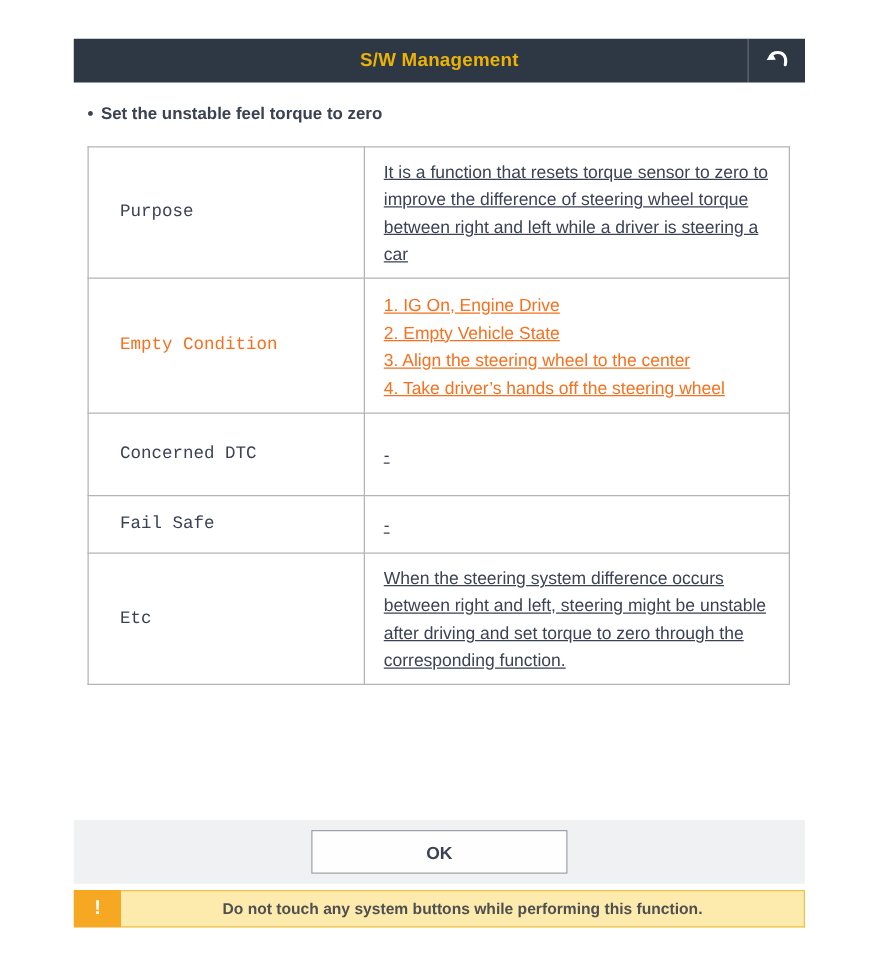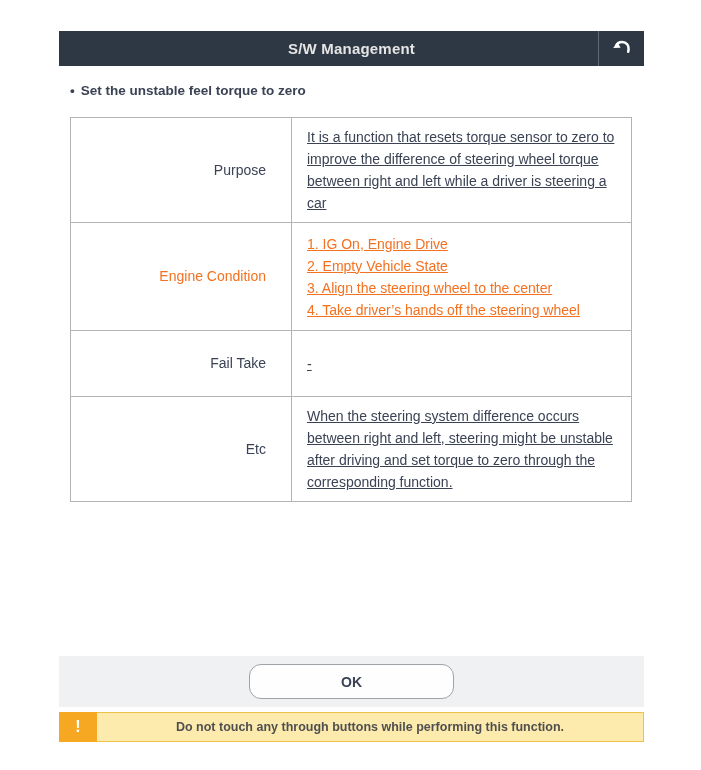--- a/index.html
+++ b/index.html
@@ -10,21 +10,21 @@
   }
   .page{position:relative;width:701px;height:770px;background:#fff;}
 
   
   .header{
     position:absolute;left:59px;top:31px;width:585px;height:35px;
     background:var(--header-bg);display:flex;align-items:center;
   }
   .header-title{
     position:absolute;left:0;right:0;text-align:center;
-    color:#e5e5e5;font-weight:bold;font-size:15px;letter-spacing:.2px;
+    color:#eab308;font-weight:bold;font-size:15px;letter-spacing:.2px;
   }
   .header-back{
     position:absolute;right:0;top:0;width:46px;height:35px;
     display:flex;align-items:center;justify-content:center;
     border-left:1px solid rgba(255,255,255,.25);
     background:transparent;border-top:none;border-right:none;border-bottom:none;
     cursor:pointer;padding:0;
   }
 
   
@@ -38,42 +38,42 @@
   .info-table{
     position:absolute;left:70px;top:117px;width:562px;
     border-collapse:collapse;table-layout:fixed;
   }
   .info-table td{
     border:1px solid var(--table-border);
     font-size:14px;color:var(--text-dark);
     vertical-align:middle;
   }
   .info-table td.label{
-    width:170px;text-align:right;padding:6px 25px;line-height:21px;
+    width:170px;text-align:left;padding:6px 25px;line-height:21px;font-family:Liberation Mono, monospace;
   }
   .info-table td.value{
     padding:8px 16px 8px 15px;line-height:22px;white-space:pre-line;text-decoration:underline;
   }
   .info-table tr:nth-child(1){height:87px;}
   .info-table tr:nth-child(2){height:108px;}
   .info-table tr:nth-child(3){height:66px;}
   .info-table tr:nth-child(4){height:46px;}
   .info-table tr:nth-child(5){height:46px;}
   .info-table tr:nth-child(6){height:107px;}
   .info-table tr.accent td{color:var(--accent-orange);}
 
   
   .ok-bar{
     position:absolute;left:59px;top:656px;width:585px;height:51px;
     background:var(--footer-bar-bg);
     display:flex;align-items:center;justify-content:center;
   }
   .ok-button{
     width:205px;height:35px;
-    background:#fefefe;border:1px solid #9ea3a8;border-radius:12px;
+    background:#fefefe;border:1px solid #9ea3a8;border-radius:0;
     font-family:"Liberation Sans", sans-serif;
     font-weight:bold;font-size:14px;color:var(--text-dark);
     cursor:pointer;
   }
 
   
   .warning-bar{
     position:absolute;left:59px;top:712px;width:585px;height:30px;
     display:flex;align-items:stretch;
   }
@@ -112,39 +112,43 @@
     <span>Set the unstable feel torque to zero</span>
   </div>
 
   <table class="info-table">
     <tbody>
       <tr>
         <td class="label">Purpose</td>
         <td class="value">It is a function that resets torque sensor to zero to improve the difference of steering wheel torque between right and left while a driver is steering a car</td>
       </tr>
       <tr class="accent">
-        <td class="label">Engine Condition</td>
+        <td class="label">Empty Condition</td>
         <td class="value">1. IG On, Engine Drive
 2. Empty Vehicle State
 3. Align the steering wheel to the center
 4. Take driver’s hands off the steering wheel</td>
       </tr>
       <tr>
-        <td class="label">Fail Take</td>
+        <td class="label">Concerned DTC</td>
+        <td class="value">-</td>
+      </tr>
+      <tr>
+        <td class="label">Fail Safe</td>
         <td class="value">-</td>
       </tr>
       <tr>
         <td class="label">Etc</td>
         <td class="value">When the steering system difference occurs between right and left, steering might be unstable after driving and set torque to zero through the corresponding function.</td>
       </tr>
     </tbody>
   </table>
 
   <div class="ok-bar">
     <button class="ok-button">OK</button>
   </div>
 
   <div class="warning-bar">
     <div class="warning-icon-box">!</div>
-    <div class="warning-text">Do not touch any through buttons while performing this function.</div>
+    <div class="warning-text">Do not touch any system buttons while performing this function.</div>
   </div>
 
 </div>
 
 </body></html>

